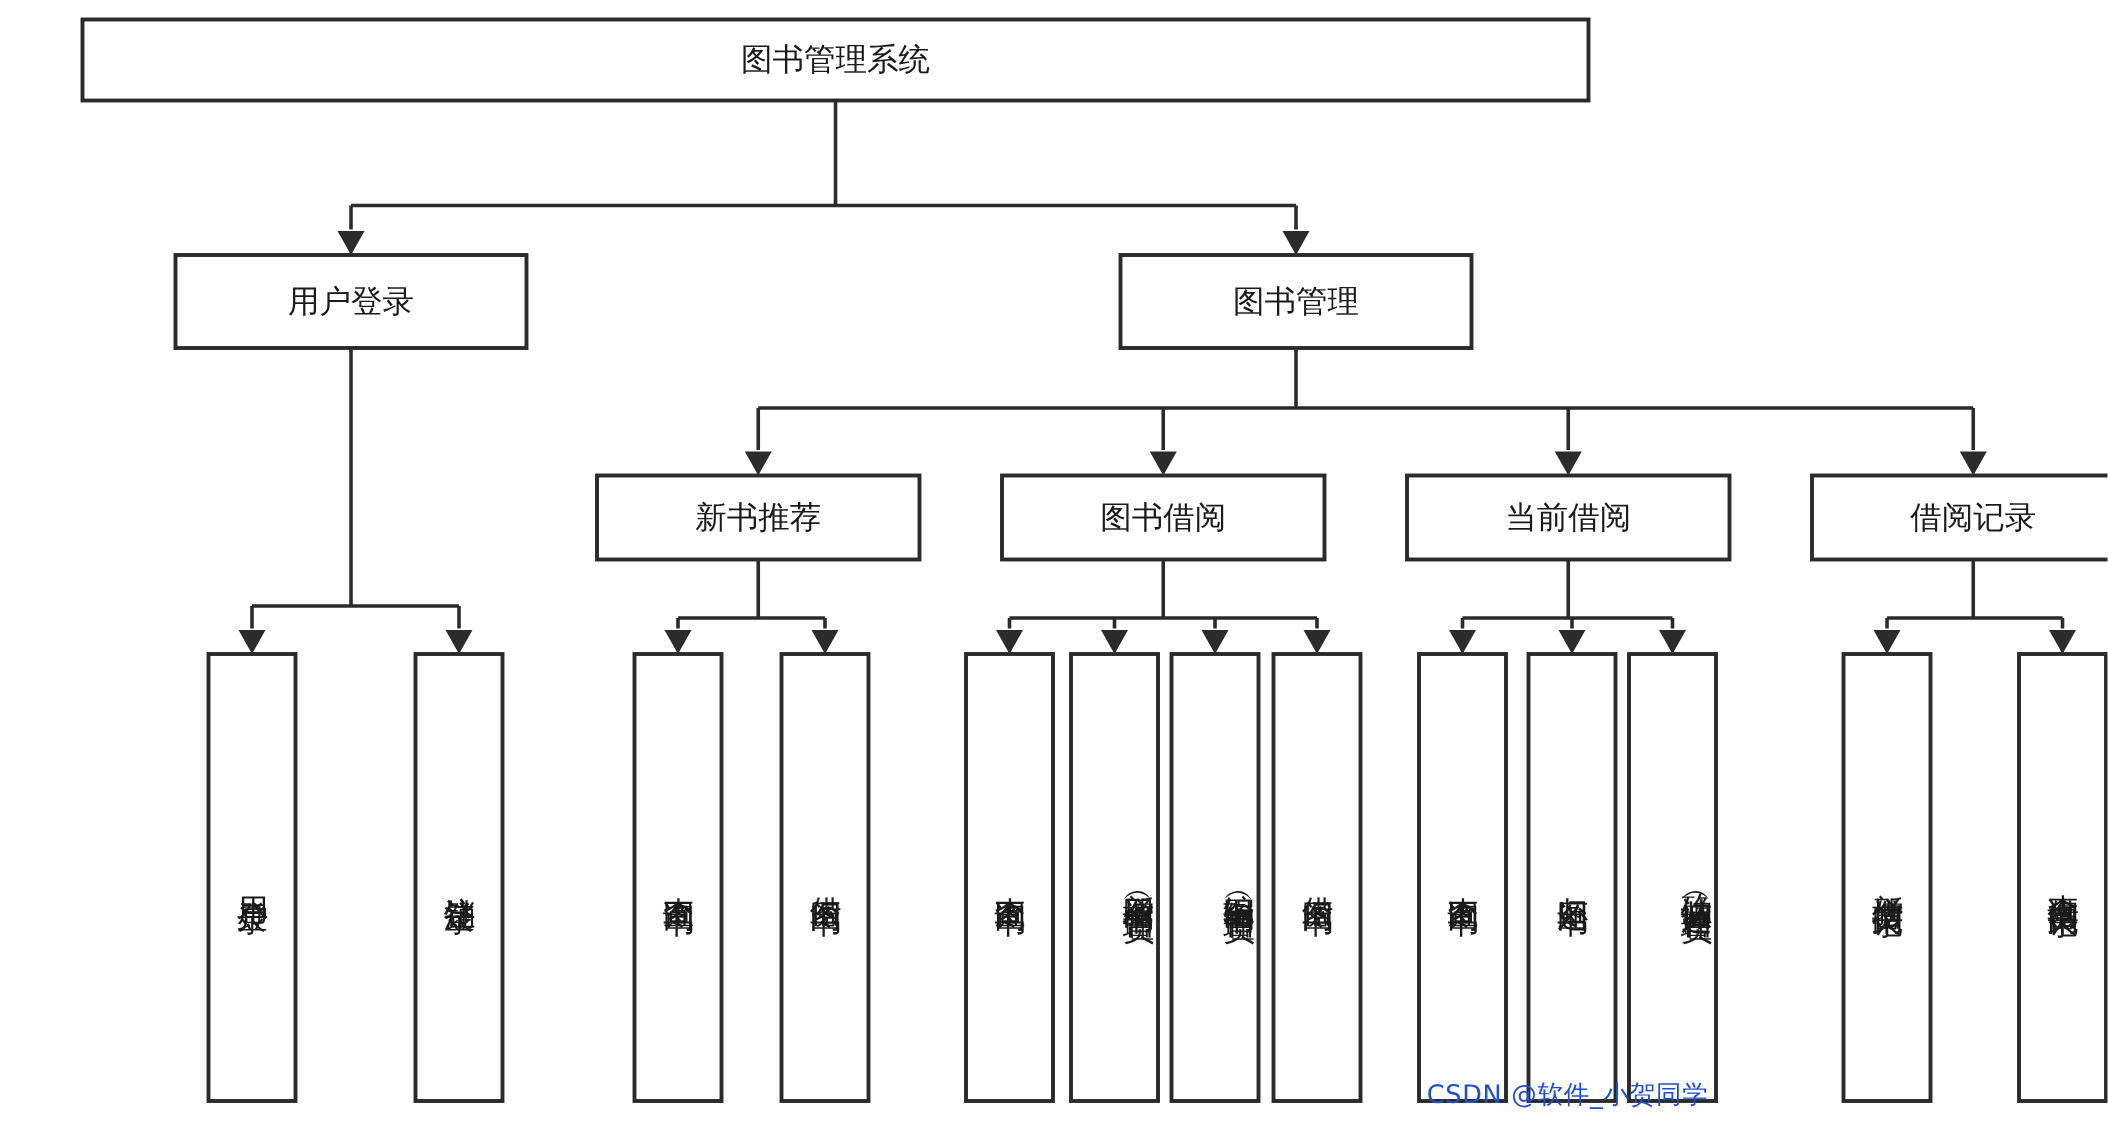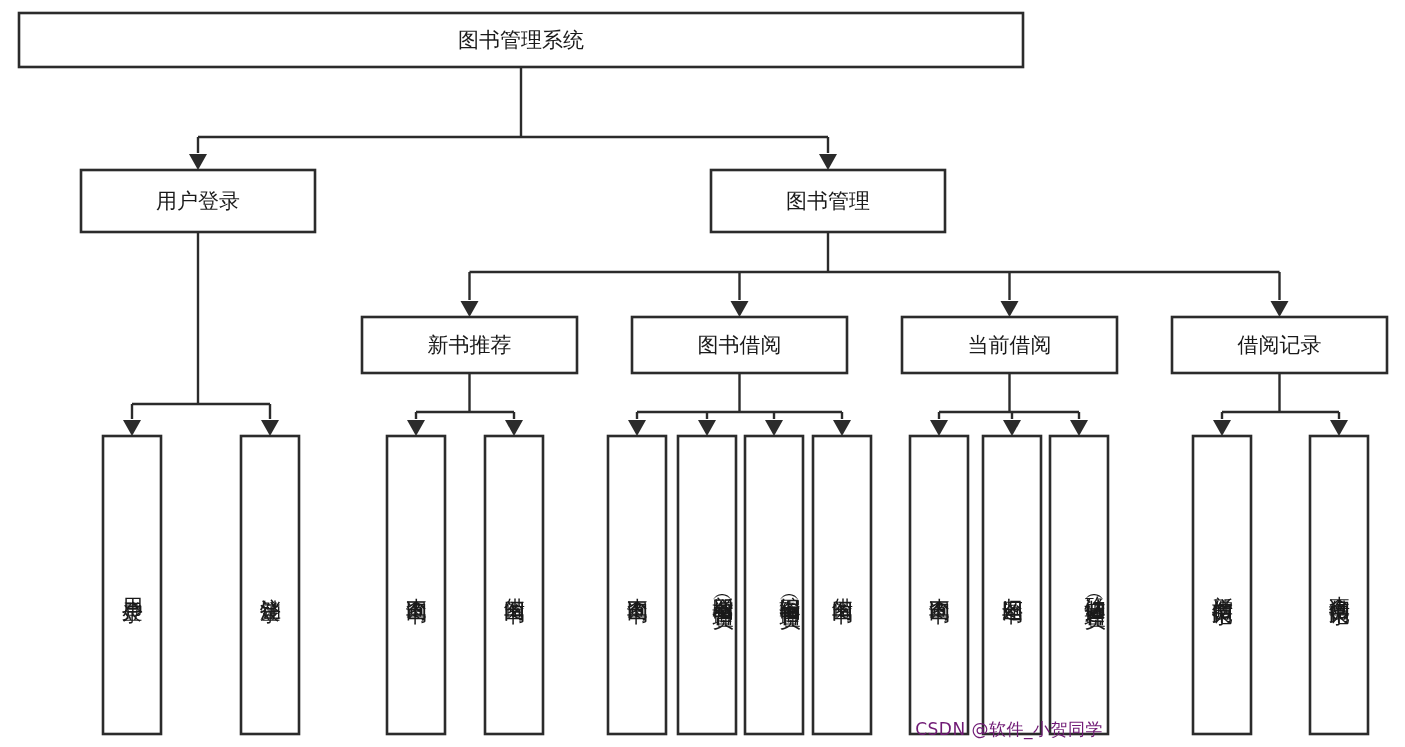--- a/index.html
+++ b/index.html
@@ -11,20 +11,21 @@
     width: 1405px;
     height: 747px;
     font-family: "DejaVu Sans", "Liberation Sans", sans-serif;
     overflow: hidden;
   }
   #diagram-root {
     position: relative;
     width: 1111px;
     height: 747px;
     background: #ffffff;
+    margin-left: 36px;
   }
   svg.flow {
     position: absolute;
     top: 0;
     left: 0;
     width: 1405px;
     height: 747px;
   }
   .node-rect {
     fill: #ffffff;
@@ -63,21 +64,21 @@
   }
   .arrow-head {
     fill: #2b2b2b;
   }
   #watermark {
     position: absolute;
     right: 8px;
     bottom: 6px;
     font-family: "DejaVu Sans", "Liberation Sans", sans-serif;
     font-size: 17px;
-    color: #701a75;
+    color: #1d4ed8;
     letter-spacing: 0.5px;
     white-space: nowrap;
   }
 </style>
 </head>
 <body>
 
 <div id="diagram-root">
 
   <svg class="flow" viewBox="0 0 1405 747">

